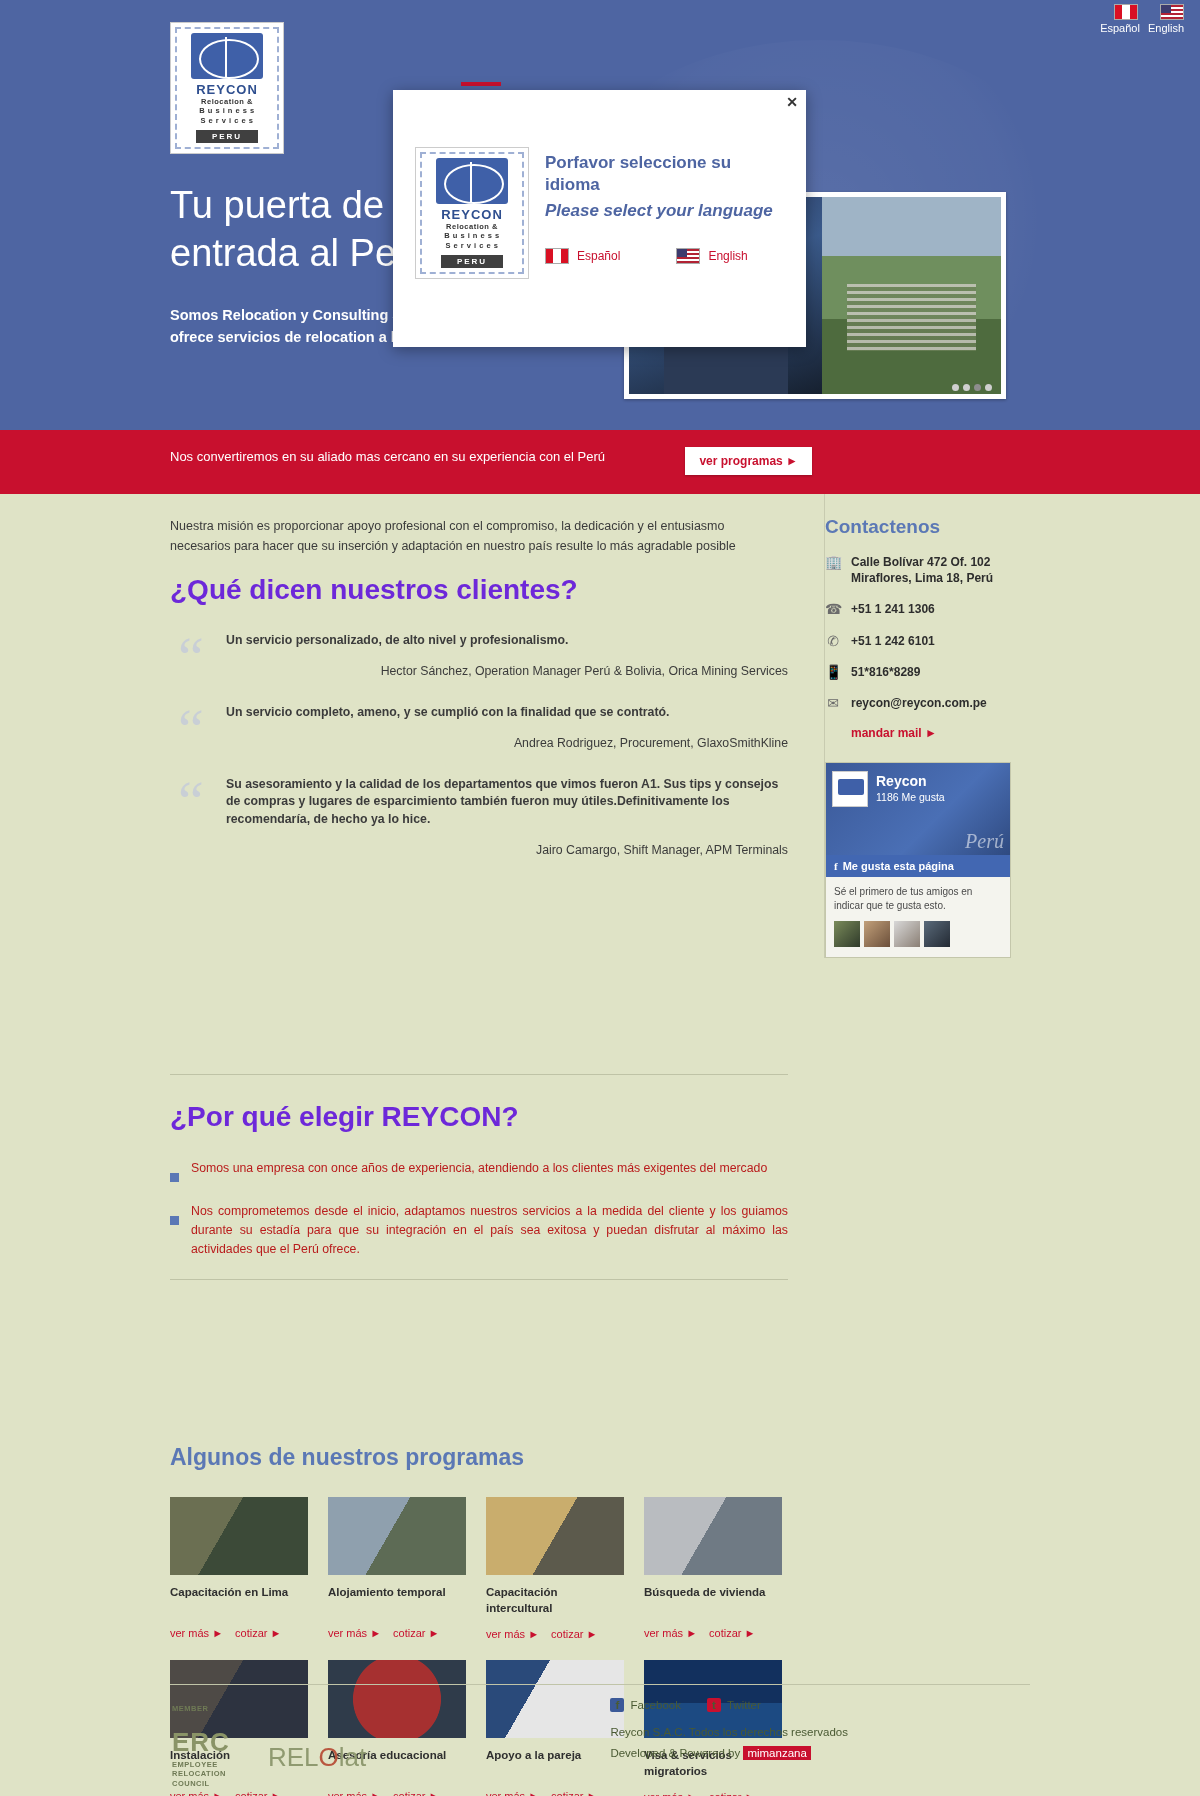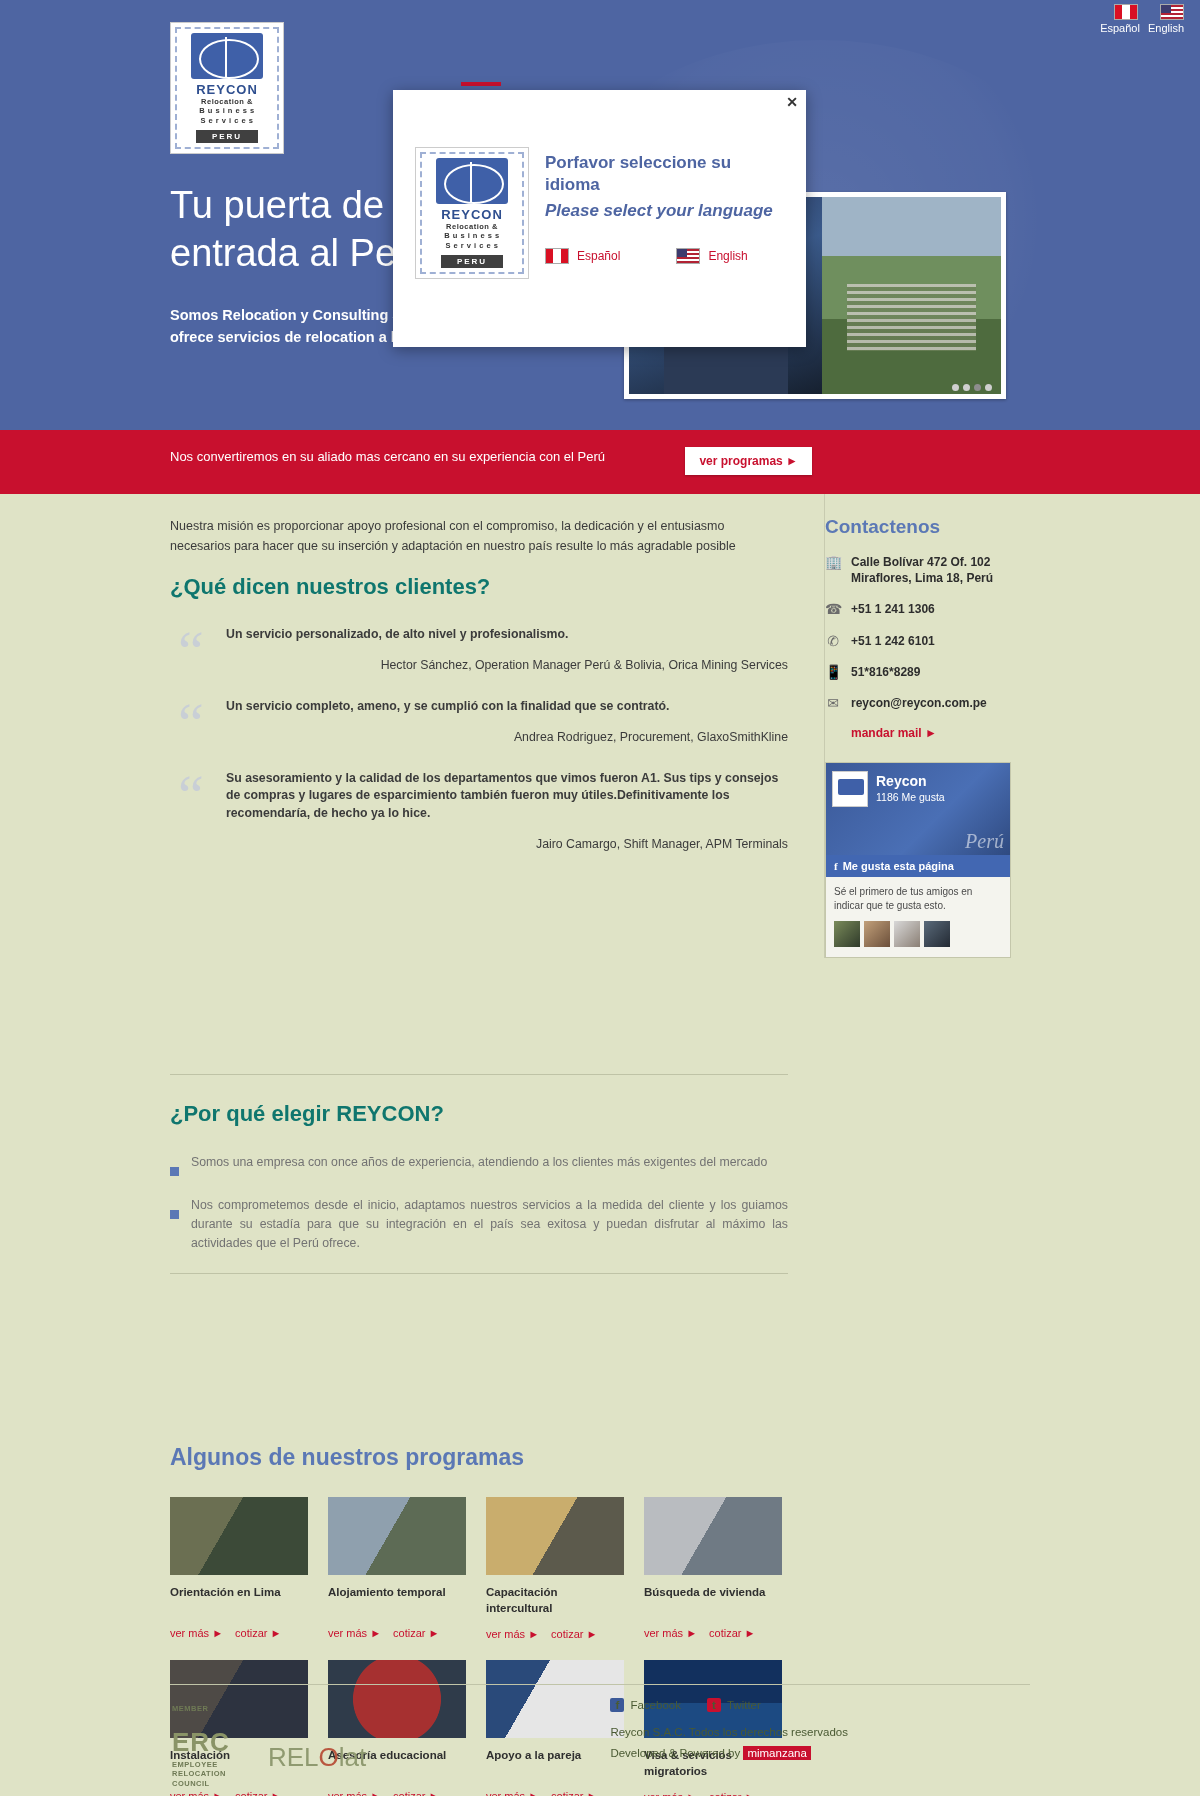--- a/index.html
+++ b/index.html
@@ -132,37 +132,37 @@
     padding: 7px 14px; border: none; cursor: pointer; box-shadow: 0 1px 2px rgba(0,0,0,.25);
   }
 
   
   .main { position: absolute; top: 494px; left: 0; width: 1200px; }
   .intro {
     position: absolute; left: 170px; top: 22px; width: 618px;
     font-size: 12.5px; color: #3b3b3b; line-height: 1.6;
   }
   h2.section-title {
-    font-size: 22px; color: #0f766e; font-weight: bold;
+    font-size: 28px; color: #6d28d9; font-weight: bold;
   }
   .clients { position: absolute; left: 170px; top: 80px; width: 618px; }
   .quote-block { position: relative; margin-top: 26px; padding-left: 56px; }
   .quote-mark {
     position: absolute; left: 8px; top: 2px; font-size: 58px; color: #c9cfd6;
     font-family: "Liberation Serif", serif; line-height: .8;
   }
   .quote-text { font-size: 12.3px; color: #3b3b3b; line-height: 1.45; font-weight: bold; }
   .quote-author { font-size: 12.3px; color: #3b3b3b; text-align: right; margin-top: 14px; }
 
   .why { position: absolute; left: 170px; top: 580px; width: 618px; }
   .why hr { border: none; border-top: 1px solid #bfc3a6; margin-bottom: 26px; }
   .why-list { margin-top: 26px; }
   .why-item { display: flex; gap: 12px; margin-bottom: 20px; align-items: flex-start; }
   .bullet { width: 9px; height: 9px; background: #5b78b5; flex: 0 0 9px; margin-top: 14px; }
-  .why-item p { font-size: 12.3px; color: #737373; line-height: 1.55; text-align: justify; }
+  .why-item p { font-size: 12.3px; color: #b91c1c; line-height: 1.55; text-align: justify; }
   .why-bottom-rule { border: none; border-top: 1px solid #bfc3a6; margin-top: 6px; }
 
   
   .programs { position: absolute; left: 170px; top: 950px; width: 620px; }
   .programs h2 { font-size: 23px; color: #5b78b5; font-weight: bold; margin-bottom: 26px; }
   .prog-grid { display: grid; grid-template-columns: repeat(4, 138px); gap: 20px 20px; }
   .prog-card { width: 138px; }
   .prog-img { width: 138px; height: 78px; }
   .prog-name { font-size: 11.5px; font-weight: bold; color: #2f2f2f; margin-top: 10px; line-height: 1.35; min-height: 30px;}
   .prog-links { margin-top: 12px; display: flex; gap: 12px; font-size: 11px; color: #c8102e; }
@@ -346,21 +346,21 @@
       </div>
       <hr class="why-bottom-rule">
     </div>
 
     <div class="programs">
       <h2>Algunos de nuestros programas</h2>
       <div class="prog-grid">
 
         <div class="prog-card">
           <div class="prog-img" style="background:linear-gradient(120deg,#6b6f52 0 40%,#3c4a38 40% 100%)"></div>
-          <div class="prog-name">Orientación en Lima</div>
+          <div class="prog-name">Capacitación en Lima</div>
           <div class="prog-links">
             <span>ver más ►</span>
             <span>cotizar ►</span>
           </div>
         </div>
 
         <div class="prog-card">
           <div class="prog-img" style="background:linear-gradient(120deg,#8fa0ae 0 45%,#5d6b55 45% 100%)"></div>
           <div class="prog-name">Alojamiento temporal</div>
           <div class="prog-links">

